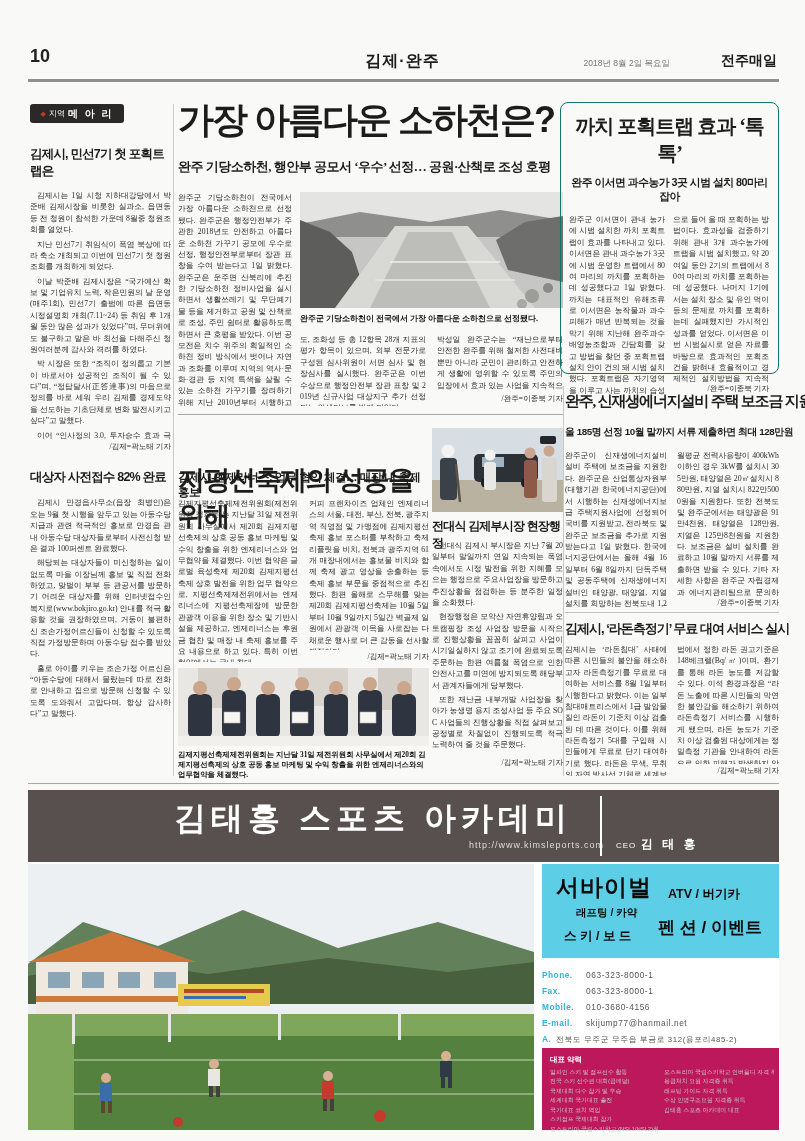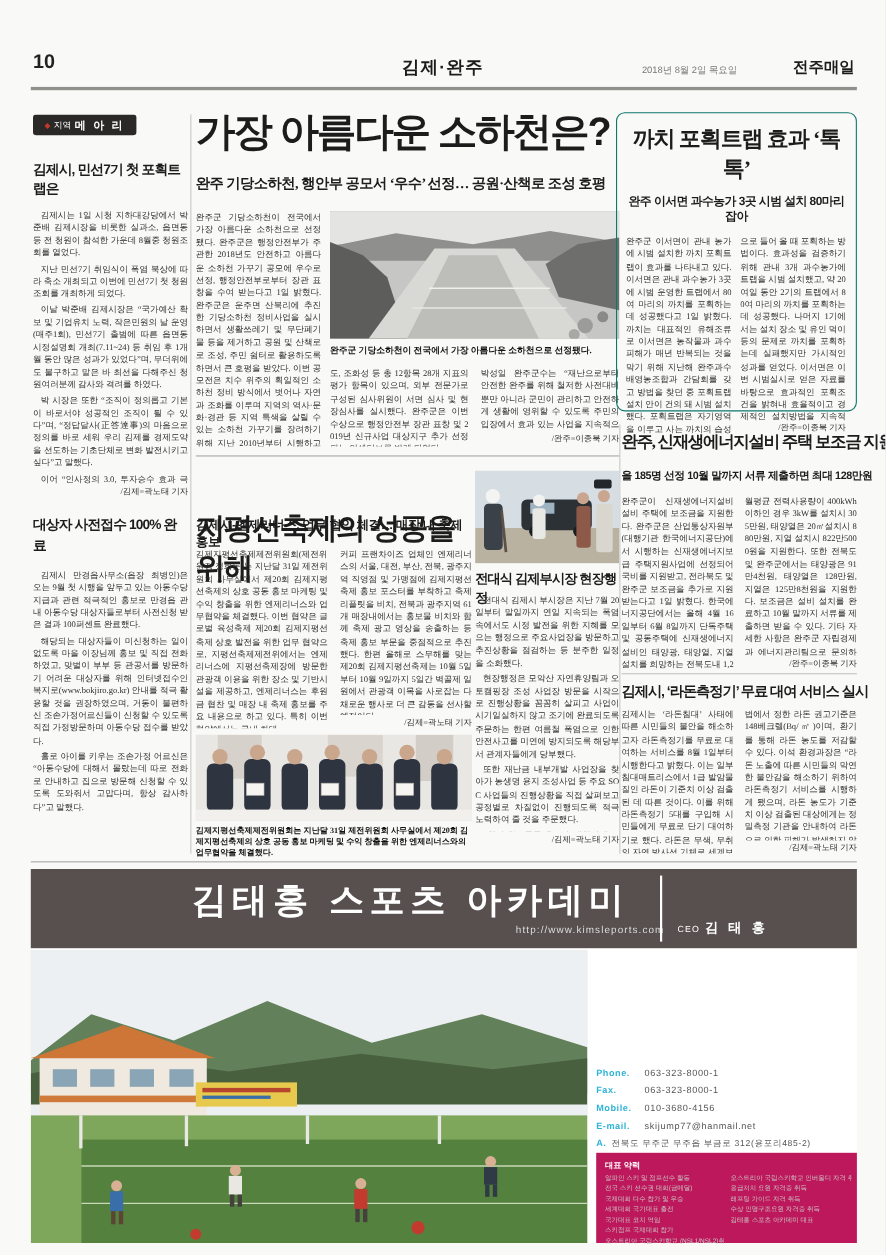--- a/index.html
+++ b/index.html
@@ -44,21 +44,21 @@
     <div class="col" style="margin-top:10px;height:252px;">
       <p>김제시는 1일 시청 지하대강당에서 박준배 김제시장을 비롯한 실과소, 읍면동 등 전 청원이 참석한 가운데 8월중 청원조회를 열었다.</p>
       <p>지난 민선7기 취임식이 폭염 북상에 따라 축소 개최되고 이번에 민선7기 첫 청원조회를 개최하게 되었다.</p>
       <p>이날 박준배 김제시장은 “국가예산 확보 및 기업유치 노력, 작은민원의 날 운영(매주1회), 민선7기 출범에 따른 읍면동 시정설명회 개최(7.11~24) 등 취임 후 1개월 동안 많은 성과가 있었다”며, 무더위에도 불구하고 맡은 바 최선을 다해주신 청원여러분께 감사와 격려를 하였다.</p>
       <p>박 시장은 또한 “조직이 정의롭고 기본이 바로서야 성공적인 조직이 될 수 있다”며, “정답달사(正答達事)의 마음으로 정의를 바로 세워 우리 김제를 경제도약을 선도하는 기초단체로 변화 발전시키고 싶다”고 말했다.</p>
       <p>이어 “인사정의 3.0, 투자승수 효과 극대화, 365일 소통·현장행정 강화 등 시정 3대원칙을 전 청원들과 함께 공유하여 김제시민의 시대를 실현하자”고 당부했다.</p>
     </div>
     <div class="byline">/김제=곽노태 기자</div>
 
     <div class="sans" style="margin-top:16px;font-size:12.5px;font-weight:800;letter-spacing:-0.8px;line-height:1.55;">
-      <div>대상자 사전접수 100% 완료</div>
+      <div>대상자 사전접수 82% 완료</div>
     </div>
     <div class="col" style="margin-top:10px;height:262px;">
       <p>김제시 만경읍사무소(읍장 최병인)은 오는 9월 첫 시행을 앞두고 있는 아동수당 지급과 관련 적극적인 홍보로 만경읍 관내 아동수당 대상자들로부터 사전신청 받은 결과 100퍼센트 완료했다.</p>
       <p>해당되는 대상자들이 미신청하는 일이 없도록 마을 이장님께 홍보 및 직접 전화하였고, 맞벌이 부부 등 관공서를 방문하기 어려운 대상자를 위해 인터넷접수인 복지로(www.bokjiro.go.kr) 안내를 적극 활용할 것을 권장하였으며, 거동이 불편하신 조손가정어르신들이 신청할 수 있도록 직접 가정방문하며 아동수당 접수를 받았다.</p>
       <p>홀로 아이를 키우는 조손가정 어르신은 “아동수당에 대해서 몰랐는데 따로 전화로 안내하고 집으로 방문해 신청할 수 있도록 도와줘서 고맙다며, 항상 감사하다”고 말했다.</p>
 
     </div>
 
   </div>
 
@@ -238,20 +238,27 @@
           <circle cx="418" cy="192" r="5" fill="#d8b094"></circle>
             <rect x="412" y="197" width="12" height="16" fill="#2f3a46"></rect>
             <rect x="413" y="213" width="4" height="11" fill="#2f3a46"></rect>
             <rect x="420" y="213" width="4" height="11" fill="#2f3a46"></rect>
         </g>
         <circle cx="352" cy="252" r="6" fill="#c23b2e"></circle>
         <circle cx="150" cy="258" r="5" fill="#c23b2e"></circle>
       </svg>
     </div>
 
+    <div class="abs sans" style="left:514px;top:74px;width:237px;height:94px;background:#5ccfe6;color:#0c0c0c;">
+      <span class="abs" style="left:14px;top:8px;font-size:23px;font-weight:900;letter-spacing:1px;">서바이벌</span>
+      <span class="abs" style="left:126px;top:22px;font-size:12.5px;font-weight:800;">ATV / 버기카</span>
+      <span class="abs" style="left:34px;top:42px;font-size:10.5px;font-weight:800;">래프팅 / 카약</span>
+      <span class="abs" style="left:22px;top:64px;font-size:12.5px;font-weight:800;">스 키 / 보 드</span>
+      <span class="abs" style="left:116px;top:52px;font-size:17px;font-weight:900;">펜 션 / 이벤트</span>
+    </div>
 
     <div class="abs sans" style="left:514px;top:180px;width:237px;font-size:8.3px;">
       <div style="margin-bottom:6px;"><span class="clab">Phone.</span><span class="cval">063-323-8000-1</span></div>
       <div style="margin-bottom:6px;"><span class="clab">Fax.</span><span class="cval">063-323-8000-1</span></div>
       <div style="margin-bottom:6px;"><span class="clab">Mobile.</span><span class="cval">010-3680-4156</span></div>
       <div style="margin-bottom:6px;"><span class="clab">E-mail.</span><span class="cval">skijump77@hanmail.net</span></div>
       <div><span class="clab" style="width:14px;">A.</span><span class="cval" style="font-size:7.8px;">전북도 무주군 무주읍 부금로 312(용포리485-2)</span></div>
     </div>
 
     <div class="abs sans" style="left:514px;top:258px;width:237px;height:82px;background:#be185d;box-sizing:border-box;padding:7px 8px;">

